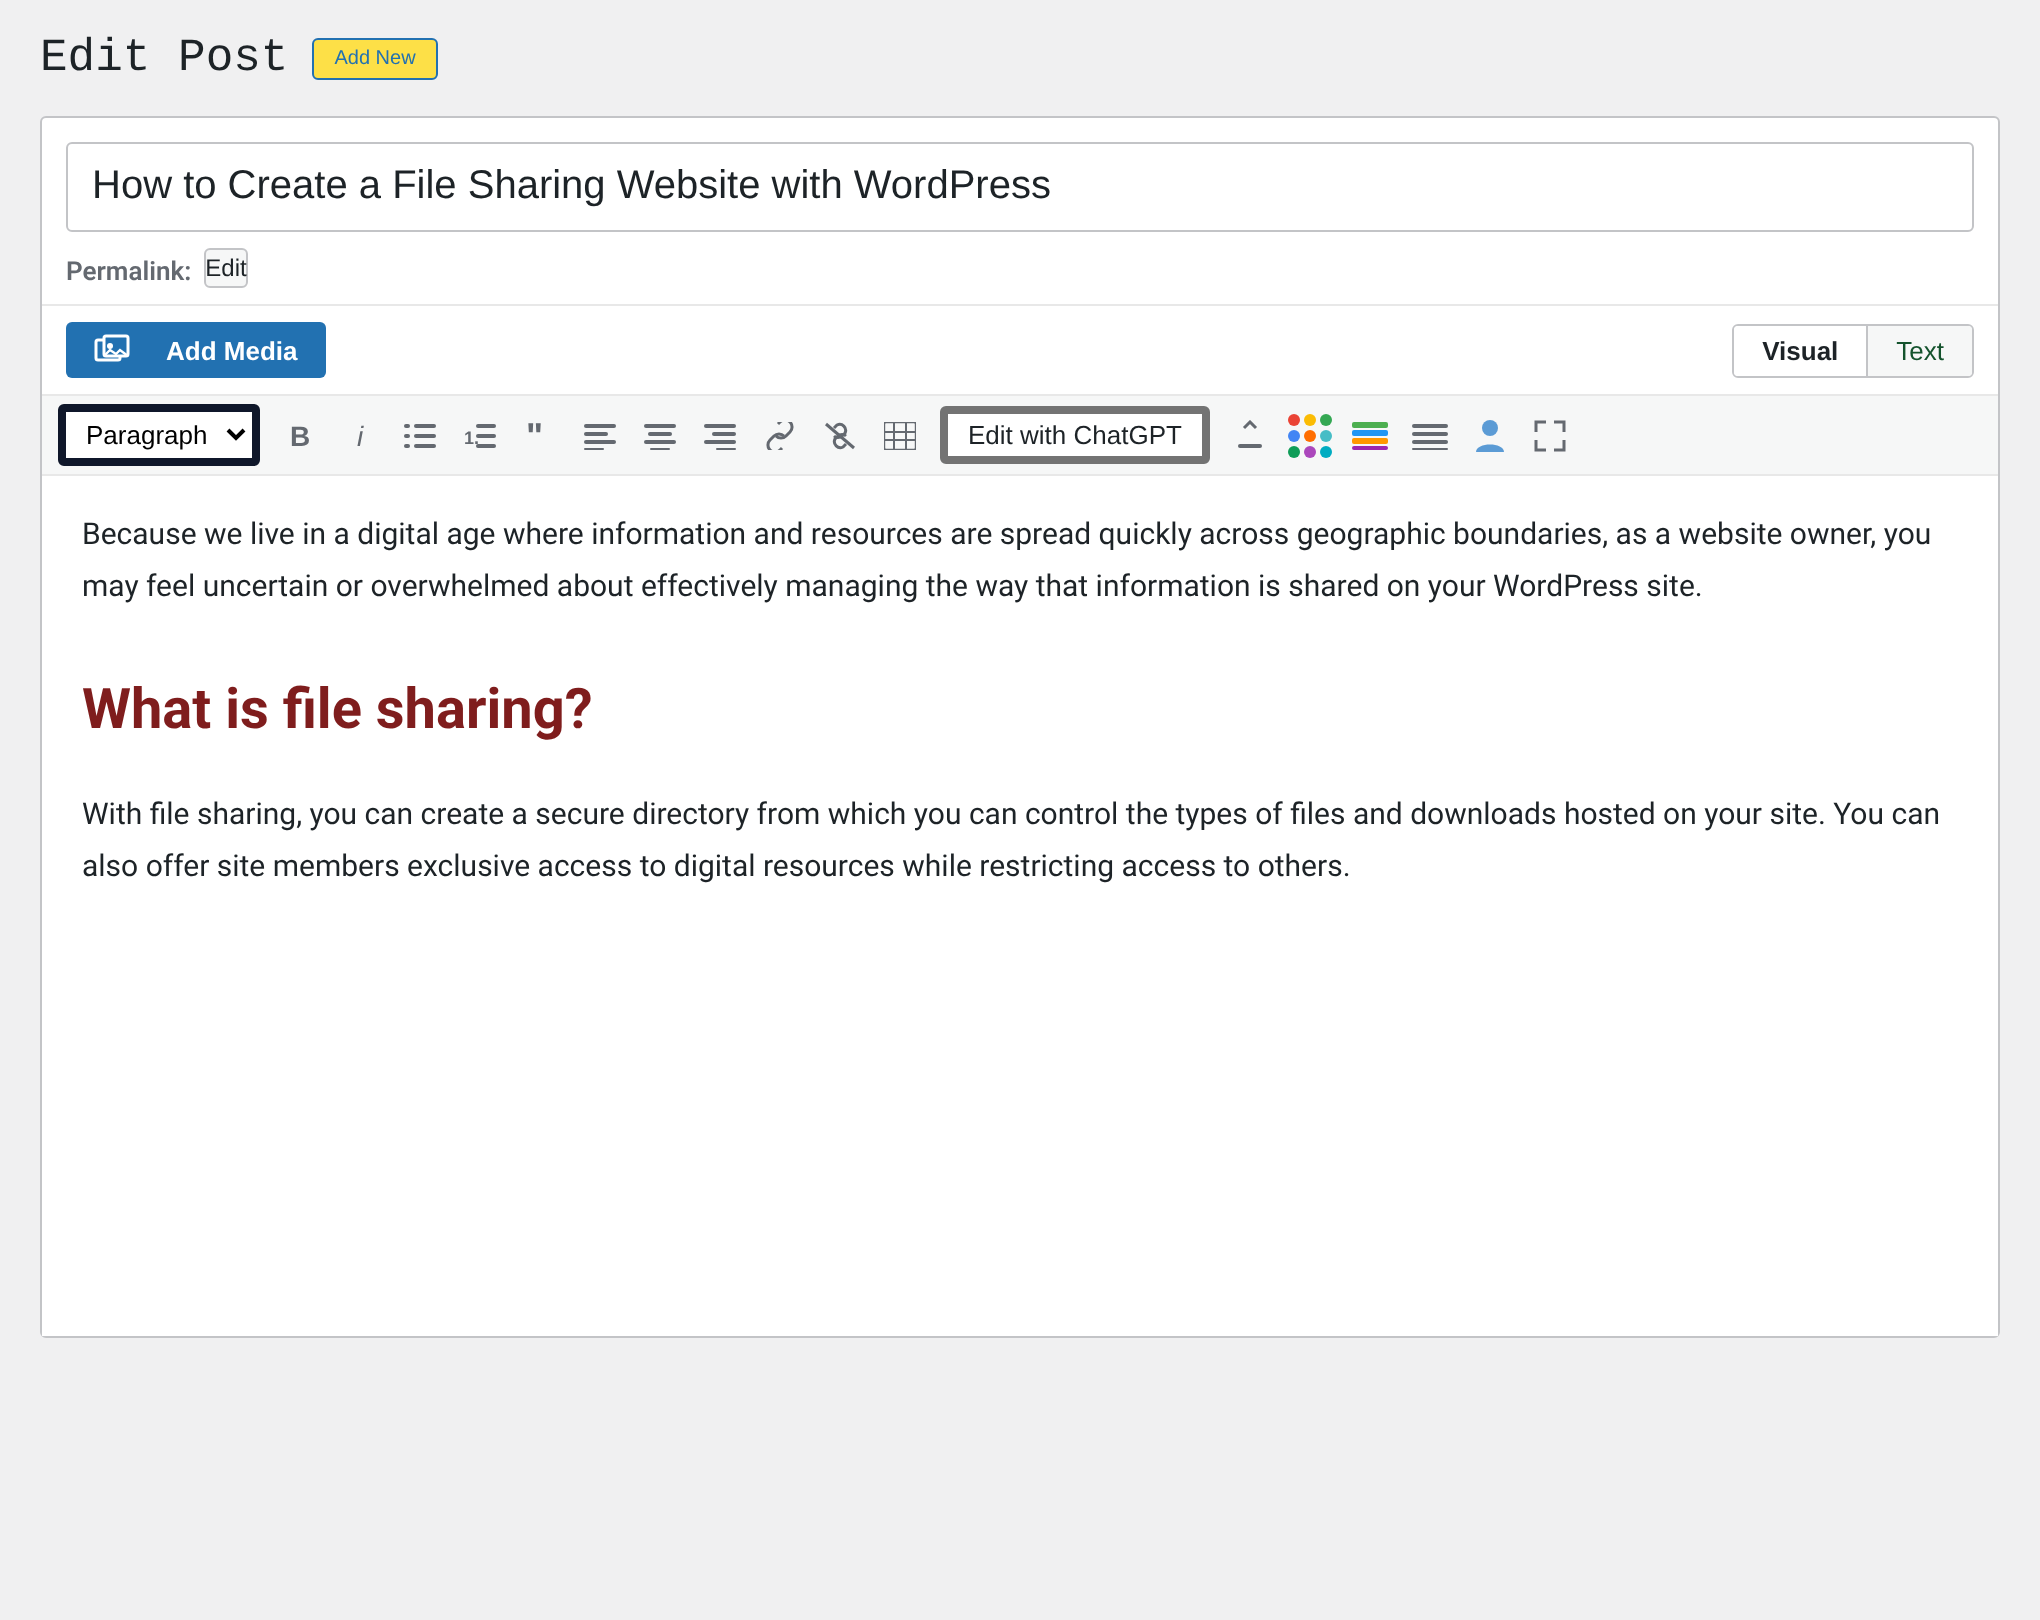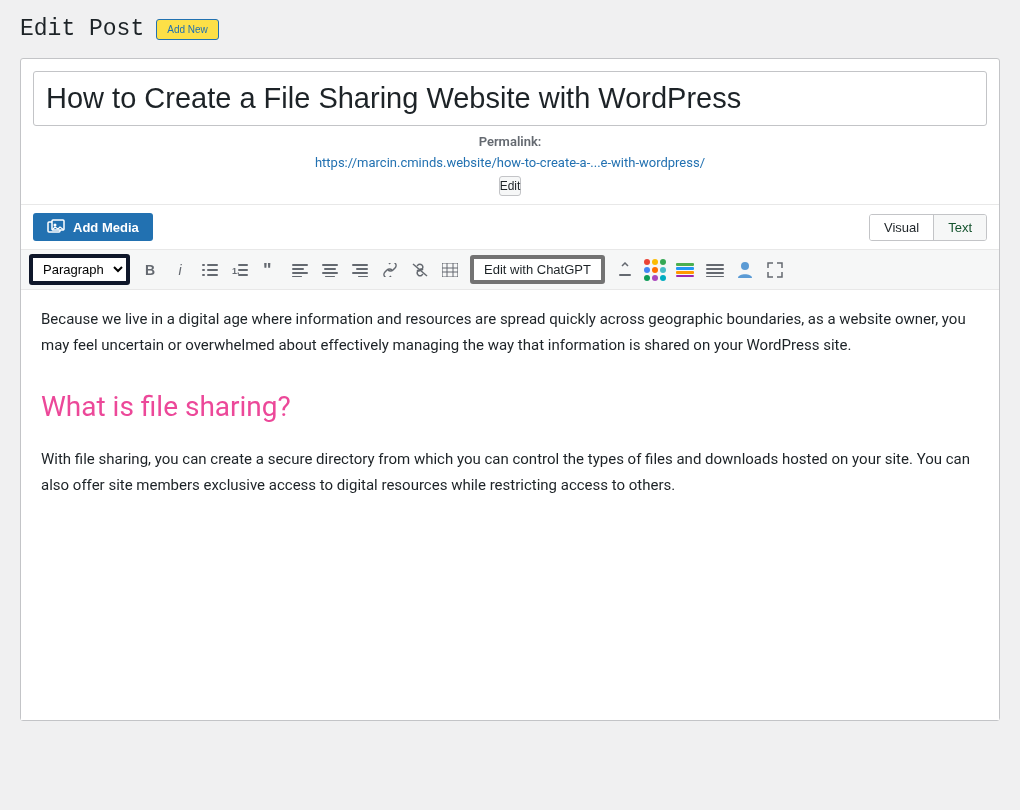--- a/index.html
+++ b/index.html
@@ -46,39 +46,38 @@
       background: #fff;
       border: 1px solid #c3c4c7;
       border-radius: 3px;
       padding: 0;
     }
 
     
     .post-title-input {
       width: 100%;
       padding: 10px 12px;
-      font-size: 29px;
+      font-size: 20px;
       font-weight: 400;
       border: 1px solid #c3c4c7;
       border-radius: 3px;
       margin: 12px 12px 0 12px;
       width: calc(100% - 24px);
       outline: none;
       color: #1d2327;
     }
 
     
     .permalink-bar {
       padding: 8px 12px;
       font-size: 13px;
       color: #646970;
       display: flex;
-      align-items: center;
+      align-items: flex-end;
       gap: 6px;
-      flex-direction: column;
     }
     .permalink-label { font-weight: 600; }
     .permalink-url {
       color: #2271b1;
       text-decoration: none;
     }
     .permalink-edit-btn {
       padding: 2px 0;
       font-size: 12px;
       border: 1px solid #c3c4c7;
@@ -91,21 +90,21 @@
     
     .editor-toolbar-row {
       display: flex;
       align-items: center;
       padding: 8px 12px;
       border-top: 1px solid #e8e8e8;
     }
     .add-media-btn {
       display: flex;
       align-items: center;
-      gap: 8px;
+      gap: 18px;
       padding: 6px 14px;
       background: #2271b1;
       color: #fff;
       border: none;
       border-radius: 3px;
       font-size: 13px;
       cursor: pointer;
       font-weight: 600;
     }
 
@@ -121,21 +120,21 @@
       padding: 5px 14px;
       font-size: 13px;
       background: #f6f7f7;
       border: none;
       cursor: pointer;
       color: #14532d;
     }
     .view-tab.active {
       background: #fff;
       color: #1d2327;
-      font-weight: 400;
+      font-weight: 700;
     }
     .view-tab:first-child { border-right: 1px solid #c3c4c7; }
 
     
     .format-toolbar {
       display: flex;
       align-items: center;
       gap: 2px;
       padding: 4px 8px;
       border-top: 1px solid #e8e8e8;
@@ -189,23 +188,23 @@
       background: #fff;
       outline: none;
     }
     .editor-content p {
       margin-bottom: 16px;
       font-size: 15px;
       line-height: 1.75;
     }
     .editor-content h2 {
       font-size: 28px;
-      font-weight: 400;
+      font-weight: 700;
       margin: 24px 0 16px 0;
-      color: #ec4899;
+      color: #7f1d1d;
     }
     @keyframes blink {
       0%, 100% { opacity: 1; }
       50% { opacity: 0; }
     }
 
     
     .icon-bold { font-weight: 900; font-style: normal; }
     .icon-italic { font-style: italic; font-weight: normal; }
 
@@ -246,21 +245,20 @@
   </div>
 
   <div class="editor-container">
 
     
     <input type="text" class="post-title-input" value="How to Create a File Sharing Website with WordPress" style="">
 
     
     <div class="permalink-bar">
       <span class="permalink-label">Permalink:</span>
-      <a class="permalink-url" href="#">https://marcin.cminds.website/how-to-create-a-...e-with-wordpress/</a>
       <button class="permalink-edit-btn">Edit</button>
     </div>
 
     
     <div class="editor-toolbar-row">
       <button class="add-media-btn">
         <svg width="18" height="16" viewBox="0 0 18 16" fill="none" xmlns="http://www.w3.org/2000/svg">
           <rect x="1" y="3" width="12" height="10" rx="1" stroke="white" stroke-width="1.5" fill="none"></rect>
           <rect x="5" y="1" width="12" height="10" rx="1" stroke="white" stroke-width="1.5" fill="#2271b1"></rect>
           <circle cx="8" cy="6" r="1.5" fill="white"></circle>

